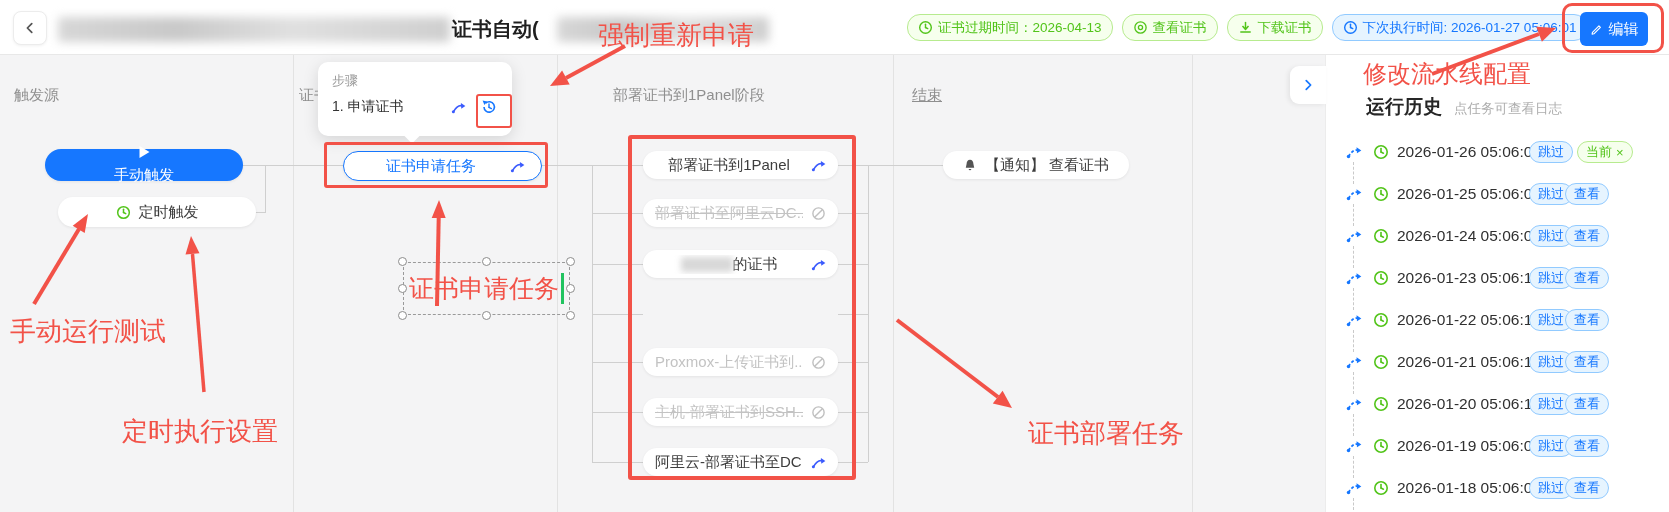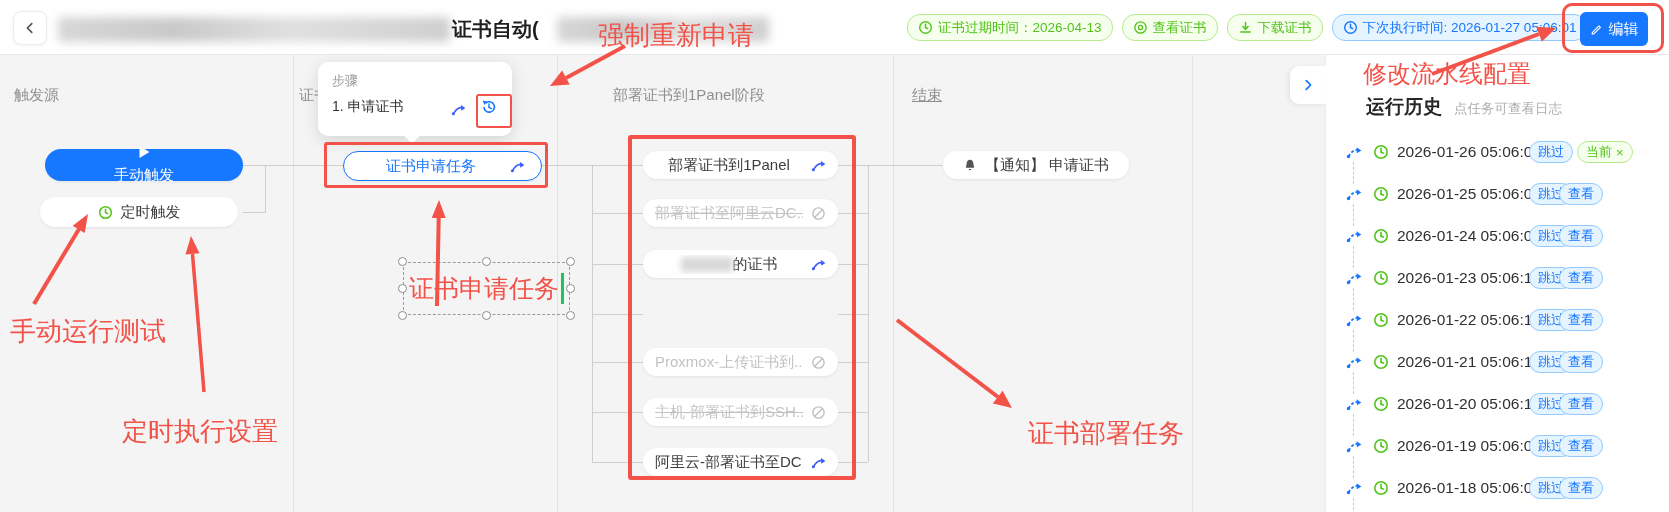--- a/index.html
+++ b/index.html
@@ -30,38 +30,38 @@
   .dnode { left:643px; width:195px; height:28px; padding:0 12px; justify-content:space-between; border-radius:14px; }
   .dnode .lbl { flex:1; text-align:center; overflow:hidden; }
   .dnode.dis { color:#c3c3c3; }
   .dnode.dis.strike .lbl { text-decoration:line-through; }
   .inline-blur { display:inline-block; width:52px; height:15px; background:#d8d8d8; filter:blur(3px); border-radius:2px; vertical-align:middle; }
 
   
   .popup { position:absolute; left:318px; top:7px; width:194px; height:74px; background:#fff; border-radius:10px; box-shadow:0 4px 16px rgba(0,0,0,.13); z-index:6; padding:10px 14px 0; }
   .popup:after { content:""; position:absolute; left:88px; bottom:-5px; width:12px; height:12px; background:#fff; transform:rotate(45deg); }
   .popup .ptitle { font-size:13px; color:#9a9a9a; }
-  .popup .prow { margin-top:8px; display:flex; align-items:flex-end; }
+  .popup .prow { margin-top:8px; display:flex; align-items:center; }
   .popup .pstep { font-size:14px; color:#333; flex:1; }
 
   
   .panel { position:absolute; left:1325px; top:55px; width:344px; height:457px; background:#fff; border-left:1px solid #ececec; z-index:4; }
   .panel-tab { position:absolute; left:-36px; top:11px; width:36px; height:38px; background:#fff; border-radius:9px 0 0 9px; box-shadow:-2px 1px 5px rgba(0,0,0,.07); display:flex; align-items:center; justify-content:center; cursor:pointer; }
   .hist-head { position:absolute; left:24px; top:39px; display:flex; align-items:baseline; gap:12px; white-space:nowrap; }
   .hist-title { font-size:19px; font-weight:bold; color:#262626;margin-left:16px; }
   .hist-sub { font-size:13.5px; color:#adadad; }
   .runs { position:absolute; left:0; top:76px; width:344px; }
   .run-row { position:relative; height:42px; display:flex; align-items:center; }
   .run-row .bi { position:absolute; left:20px; width:16px; height:14px; }
   .run-row .ci { position:absolute; left:47px; width:16px; height:16px; }
   .run-row .date { position:absolute; left:71px; font-size:15.5px; color:#303030; white-space:nowrap; }
   .run-row .conn { position:absolute; left:27px; top:31px; height:22px; border-left:1px dashed #c9c9c9; }
   .chip { position:absolute; height:22px; padding:0 8px; display:flex; align-items:center; gap:4px; border-radius:11px; font-size:13px; cursor:default; white-space:nowrap; }
   .chip.skip { left:203px; background:#e6f4ff; border:1px solid #91caff; color:#1677ff; }
-  .chip.view { left:233px; background:#e6f4ff; border:1px solid #91caff; color:#1677ff; cursor:pointer; }
+  .chip.view { left:239px; background:#e6f4ff; border:1px solid #91caff; color:#1677ff; cursor:pointer; }
   .chip.cur  { left:251px; background:#f6ffed; border:1px solid #b7eb8f; color:#52c41a; cursor:pointer; }
 
   
   .ann-text { position:absolute; color:#f25248; font-size:26px; white-space:nowrap; z-index:40; }
   .red-box { position:absolute; border:3px solid #f25248; z-index:42; border-radius:3px; pointer-events:none; }
   #arrow-overlay { position:absolute; left:0; top:0; width:1669px; height:512px; z-index:41; pointer-events:none; }
 
   
   .sel-box { position:absolute; left:403px; top:262px; width:167px; height:53px; border:1.6px dashed #9a9a9a; z-index:40; display:flex; align-items:center; justify-content:center; }
   .sel-box .txt { color:#f25248; font-size:25px; white-space:nowrap; }
@@ -173,21 +173,21 @@
     <div class="hline" style="left:868px; top:110px; width:75px;"></div>
 
     <div class="pill primary" style="left:45px; top:94px; width:198px; height:32px;">
       <span>
           <svg width="11" height="12" viewBox="0 0 10 12">
             <polygon points="0,0 10,6 0,12" fill="#fff"></polygon>
           </svg>
         </span>
       <span>手动触发</span>
     </div>
-    <div class="pill" style="left:40px; top:142px; width:198px; height:30px;">
+    <div class="pill" style="left:58px; top:142px; width:198px; height:30px;">
       <span>
           <svg width="15" height="15" viewBox="0 0 16 16">
             <circle cx="8" cy="8" r="6.2" fill="none" stroke="#52c41a" stroke-width="1.6"></circle>
             <line x1="8" y1="8" x2="8" y2="4.6" stroke="#52c41a" stroke-width="1.6" stroke-linecap="round"></line>
             <line x1="8" y1="8" x2="10.4" y2="9.2" stroke="#52c41a" stroke-width="1.6" stroke-linecap="round"></line>
           </svg>
         </span>
       <span>定时触发</span>
     </div>
 
@@ -260,21 +260,21 @@
         </span>
     </div>
 
     <div class="pill" style="left:943px; top:96px; width:186px; height:28px;">
       <span>
           <svg width="14" height="15" viewBox="0 0 16 16">
             <path d="M8 1.5 C5.4 1.5 4.2 3.6 4.1 6.2 L3.2 10.6 L12.8 10.6 L11.9 6.2 C11.8 3.6 10.6 1.5 8 1.5 Z" fill="#555"></path>
             <path d="M6.5 12 a1.5 1.5 0 0 0 3 0 Z" fill="#555"></path>
           </svg>
         </span>
-      <span>【通知】 申请证书</span>
+      <span>【通知】 查看证书</span>
     </div>
 
     <div class="popup">
       <div class="ptitle">步骤</div>
       <div class="prow">
         <span class="pstep">1. 申请证书</span>
         <span style="margin-right:14px;">
             <svg width="15" height="13" viewBox="0 0 14 12">
               <circle cx="2.2" cy="10" r="1.4" fill="#3b5bfd"></circle>
               <path d="M2.2 10 Q6 3.5 10 4.4" fill="none" stroke="#3b5bfd" stroke-width="1.5"></path>

